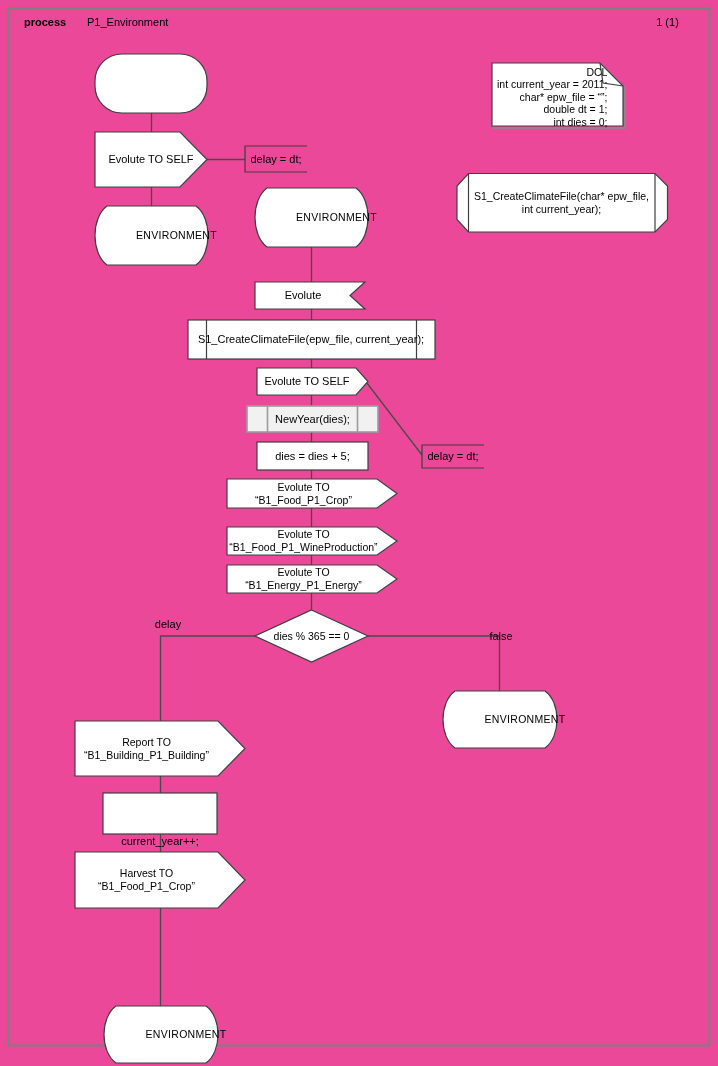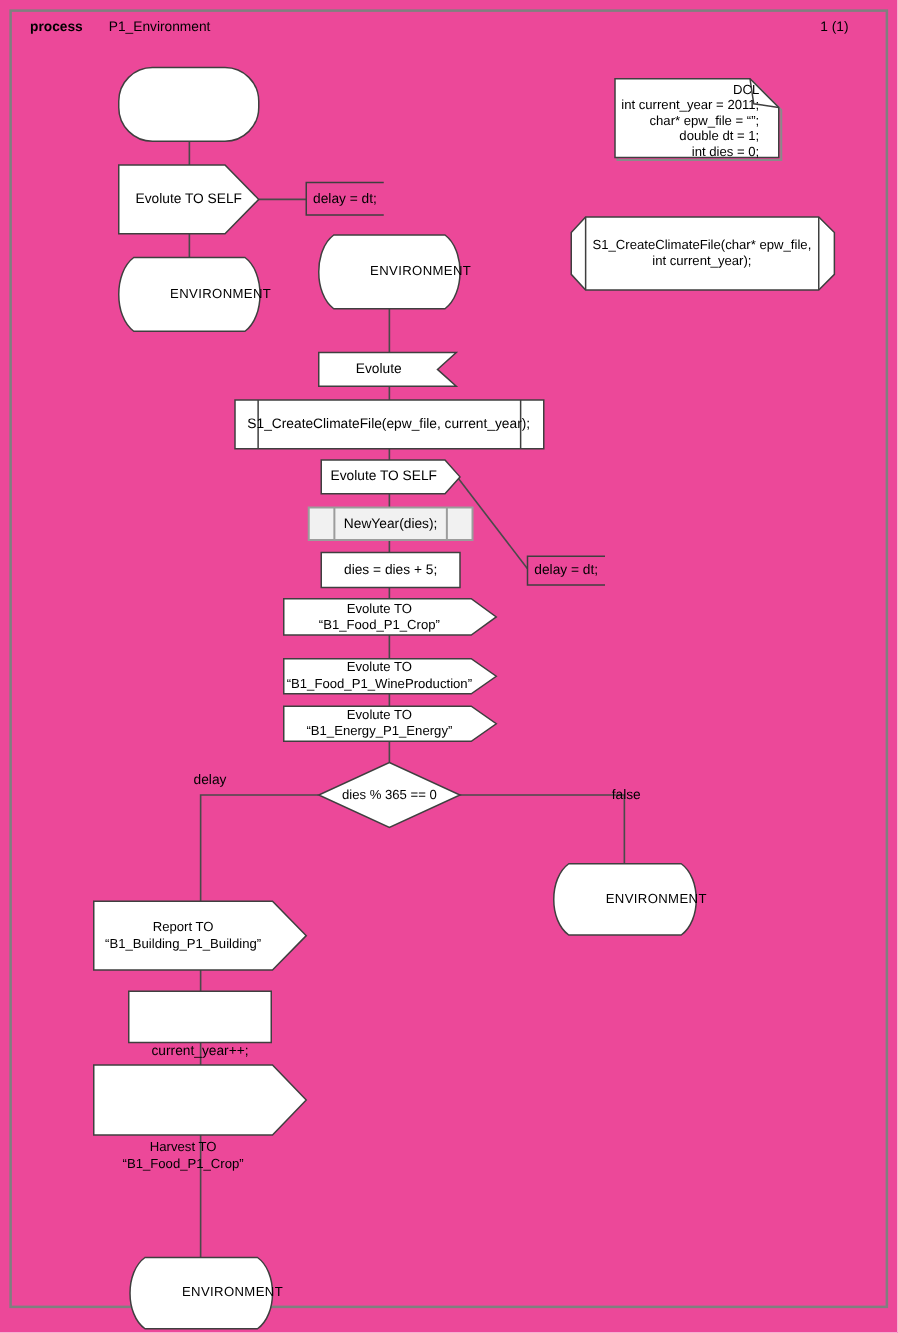--- a/index.html
+++ b/index.html
@@ -124,21 +124,21 @@
 “B1_Food_P1_WineProduction”</div>
   <div class="lbl small" style="left:227px;top:565px;width:153px;height:28px;">Evolute TO
 “B1_Energy_P1_Energy”</div>
   <div class="lbl small" style="left:255px;top:610px;width:113px;height:52px;">dies % 365 == 0</div>
   <div class="lbl" style="left:146px;top:617px;width:44px;height:14px;">delay</div>
   <div class="lbl" style="left:479px;top:617px;width:44px;height:14px;margin-top:12px;">false</div>
   <div class="lbl state" style="left:443px;top:691px;width:114px;height:57px;">ENVIRONMENT</div>
   <div class="lbl small" style="left:75px;top:721px;width:143px;height:55px;">Report TO
 “B1_Building_P1_Building”</div>
   <div class="lbl" style="left:103px;top:793px;width:114px;height:41px;margin-top:28px;">current_year++;</div>
-  <div class="lbl small" style="left:75px;top:852px;width:143px;height:56px;margin-top:45px;">Harvest TO
+  <div class="lbl small" style="left:75px;top:852px;width:143px;height:56px;">Harvest TO
 “B1_Food_P1_Crop”</div>
   <div class="lbl state" style="left:104px;top:1006px;width:114px;height:57px;">ENVIRONMENT</div>
 
   <div class="lbl dcl left" style="left:497px;top:66px;width:122px;height:60px;">DCL
 int current_year = 2011;
 char* epw_file = “”;
 double dt = 1;
 int dies = 0;</div>
   <div class="lbl small" style="left:468px;top:173px;width:187px;height:59px;">S1_CreateClimateFile(char* epw_file,
 int current_year);</div>

